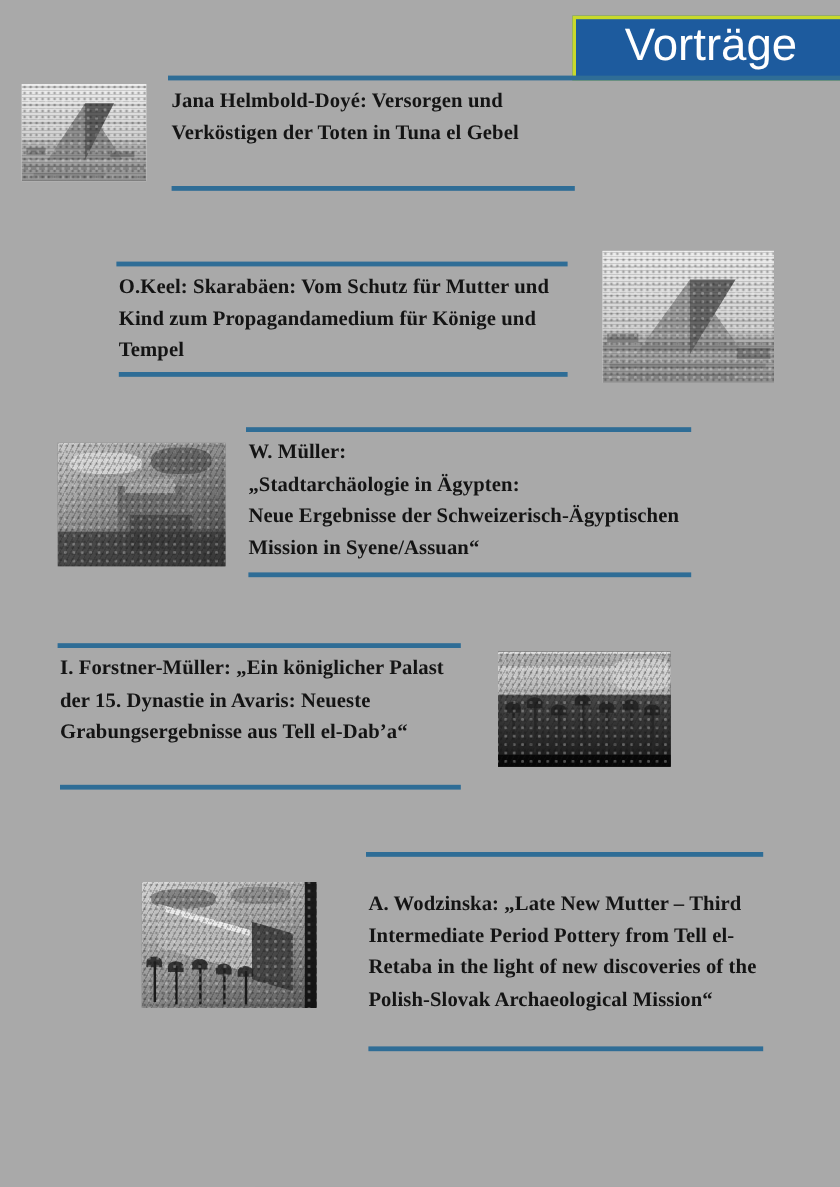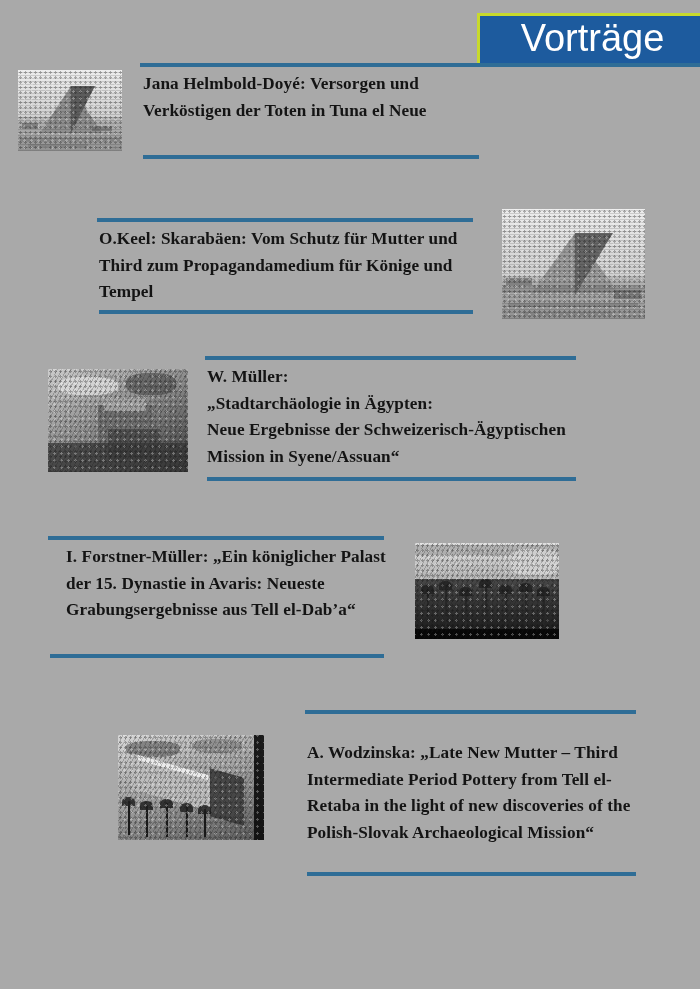--- a/index.html
+++ b/index.html
@@ -167,21 +167,21 @@
       <div class="pyramid" style="left:22px; bottom:18px; border-width:0 31px 47px 31px; border-bottom-color:#8d8d8d;"></div>
       <div class="pyramid" style="left:53px; bottom:18px; border-width:0 0 47px 24px; border-left-color:#5e5e5e;"></div>
       <div class="speck" style="left:4px; bottom:22px; width:16px; height:6px;"></div>
       <div class="speck" style="left:74px; bottom:20px; width:20px; height:5px;"></div>
       <div class="speck" style="left:2px; bottom:10px; width:100px; height:3px; opacity:.38;"></div>
       <div class="speck" style="left:10px; bottom:4px; width:60px; height:3px; opacity:.3;"></div>
       <div class="hatch"></div>
       <div class="noise"></div>
     </div>
 
-    <div class="entry-text" style="left:143px; top:71px; width:340px;">Jana Helmbold-Doyé: Versorgen und Verköstigen der Toten in Tuna el Neue</div>
+    <div class="entry-text" style="left:143px; top:71px; width:340px;">Jana Helmbold-Doyé: Versorgen und Verköstigen der Toten in Tuna el Gebel</div>
 
     <div class="rule" style="left:143px; top:155px; width:336px;"></div>
   </div>
 
   <div class="entry">
     <div class="rule" style="left:97px; top:218px; width:376px;"></div>
 
     <div class="thumb" style="left:502px; top:209px; width:143px; height:110px;">
       <div class="sky" style="height:62%;"></div>
       <div class="ground" style="height:38%;"></div>
@@ -189,21 +189,21 @@
       <div class="pyramid" style="left:73px; bottom:24px; border-width:0 0 62px 38px; border-left-color:#666666;"></div>
       <div class="speck" style="left:0px; bottom:26px; width:143px; height:8px; opacity:.30;"></div>
       <div class="speck" style="left:4px; bottom:34px; width:26px; height:7px;"></div>
       <div class="speck" style="left:112px; bottom:20px; width:28px; height:9px;"></div>
       <div class="speck" style="left:6px; bottom:12px; width:130px; height:4px; opacity:.35;"></div>
       <div class="speck" style="left:20px; bottom:4px; width:90px; height:3px; opacity:.3;"></div>
       <div class="hatch"></div>
       <div class="noise"></div>
     </div>
 
-    <div class="entry-text" style="left:99px; top:226px; width:382px;">O.Keel: Skarabäen: Vom Schutz für Mutter und Third zum Propagandamedium für Könige und Tempel</div>
+    <div class="entry-text" style="left:99px; top:226px; width:382px;">O.Keel: Skarabäen: Vom Schutz für Mutter und Kind zum Propagandamedium für Könige und Tempel</div>
 
     <div class="rule" style="left:99px; top:310px; width:374px;"></div>
   </div>
 
   <div class="entry">
     <div class="rule" style="left:205px; top:356px; width:371px;"></div>
 
     <div class="thumb" style="left:48px; top:369px; width:140px; height:103px; background:#7f7f7f;">
       <div class="ground" style="height:100%; background:linear-gradient(150deg,#c9c9c9 0%,#8e8e8e 45%,#3f3f3f 100%);"></div>
       <div class="speck" style="left:10px; top:8px; width:60px; height:18px; background:#d8d8d8; opacity:.8; border-radius:40%;"></div>
@@ -243,21 +243,21 @@
       <div class="frond" style="left:84px; top:42px;"></div>
       <div class="palm" style="left:110px; top:44px; height:40px;"></div>
       <div class="frond" style="left:104px; top:40px;"></div>
       <div class="palm" style="left:128px; top:48px; height:36px;"></div>
       <div class="frond" style="left:122px; top:44px;"></div>
       <div class="speck" style="left:0px; bottom:0px; width:144px; height:10px; background:#0d0d0d; opacity:1;"></div>
       <div class="hatch-d"></div>
       <div class="noise"></div>
     </div>
 
-    <div class="entry-text" style="left:50px; top:544px; width:340px;margin-left:16px;">I. Forstner-Müller: „Ein königlicher Palast der 15. Dynastie in Avaris: Neueste Grabungsergebnisse aus Tell el-Dab’a“</div>
+    <div class="entry-text" style="left:50px; top:544px; width:340px;">I. Forstner-Müller: „Ein königlicher Palast der 15. Dynastie in Avaris: Neueste Grabungsergebnisse aus Tell el-Dab’a“</div>
 
     <div class="rule" style="left:50px; top:654px; width:334px;"></div>
   </div>
 
   <div class="entry">
     <div class="rule" style="left:305px; top:710px; width:331px;"></div>
 
     <div class="thumb" style="left:118px; top:735px; width:146px; height:105px; background:#8c8c8c;">
       <div class="ground" style="height:100%; background:linear-gradient(160deg,#d2d2d2 0%,#9b9b9b 50%,#5a5a5a 100%);"></div>
       <div class="speck" style="left:8px; top:6px; width:54px; height:16px; background:#4f4f4f; opacity:.55; border-radius:40%;"></div>

